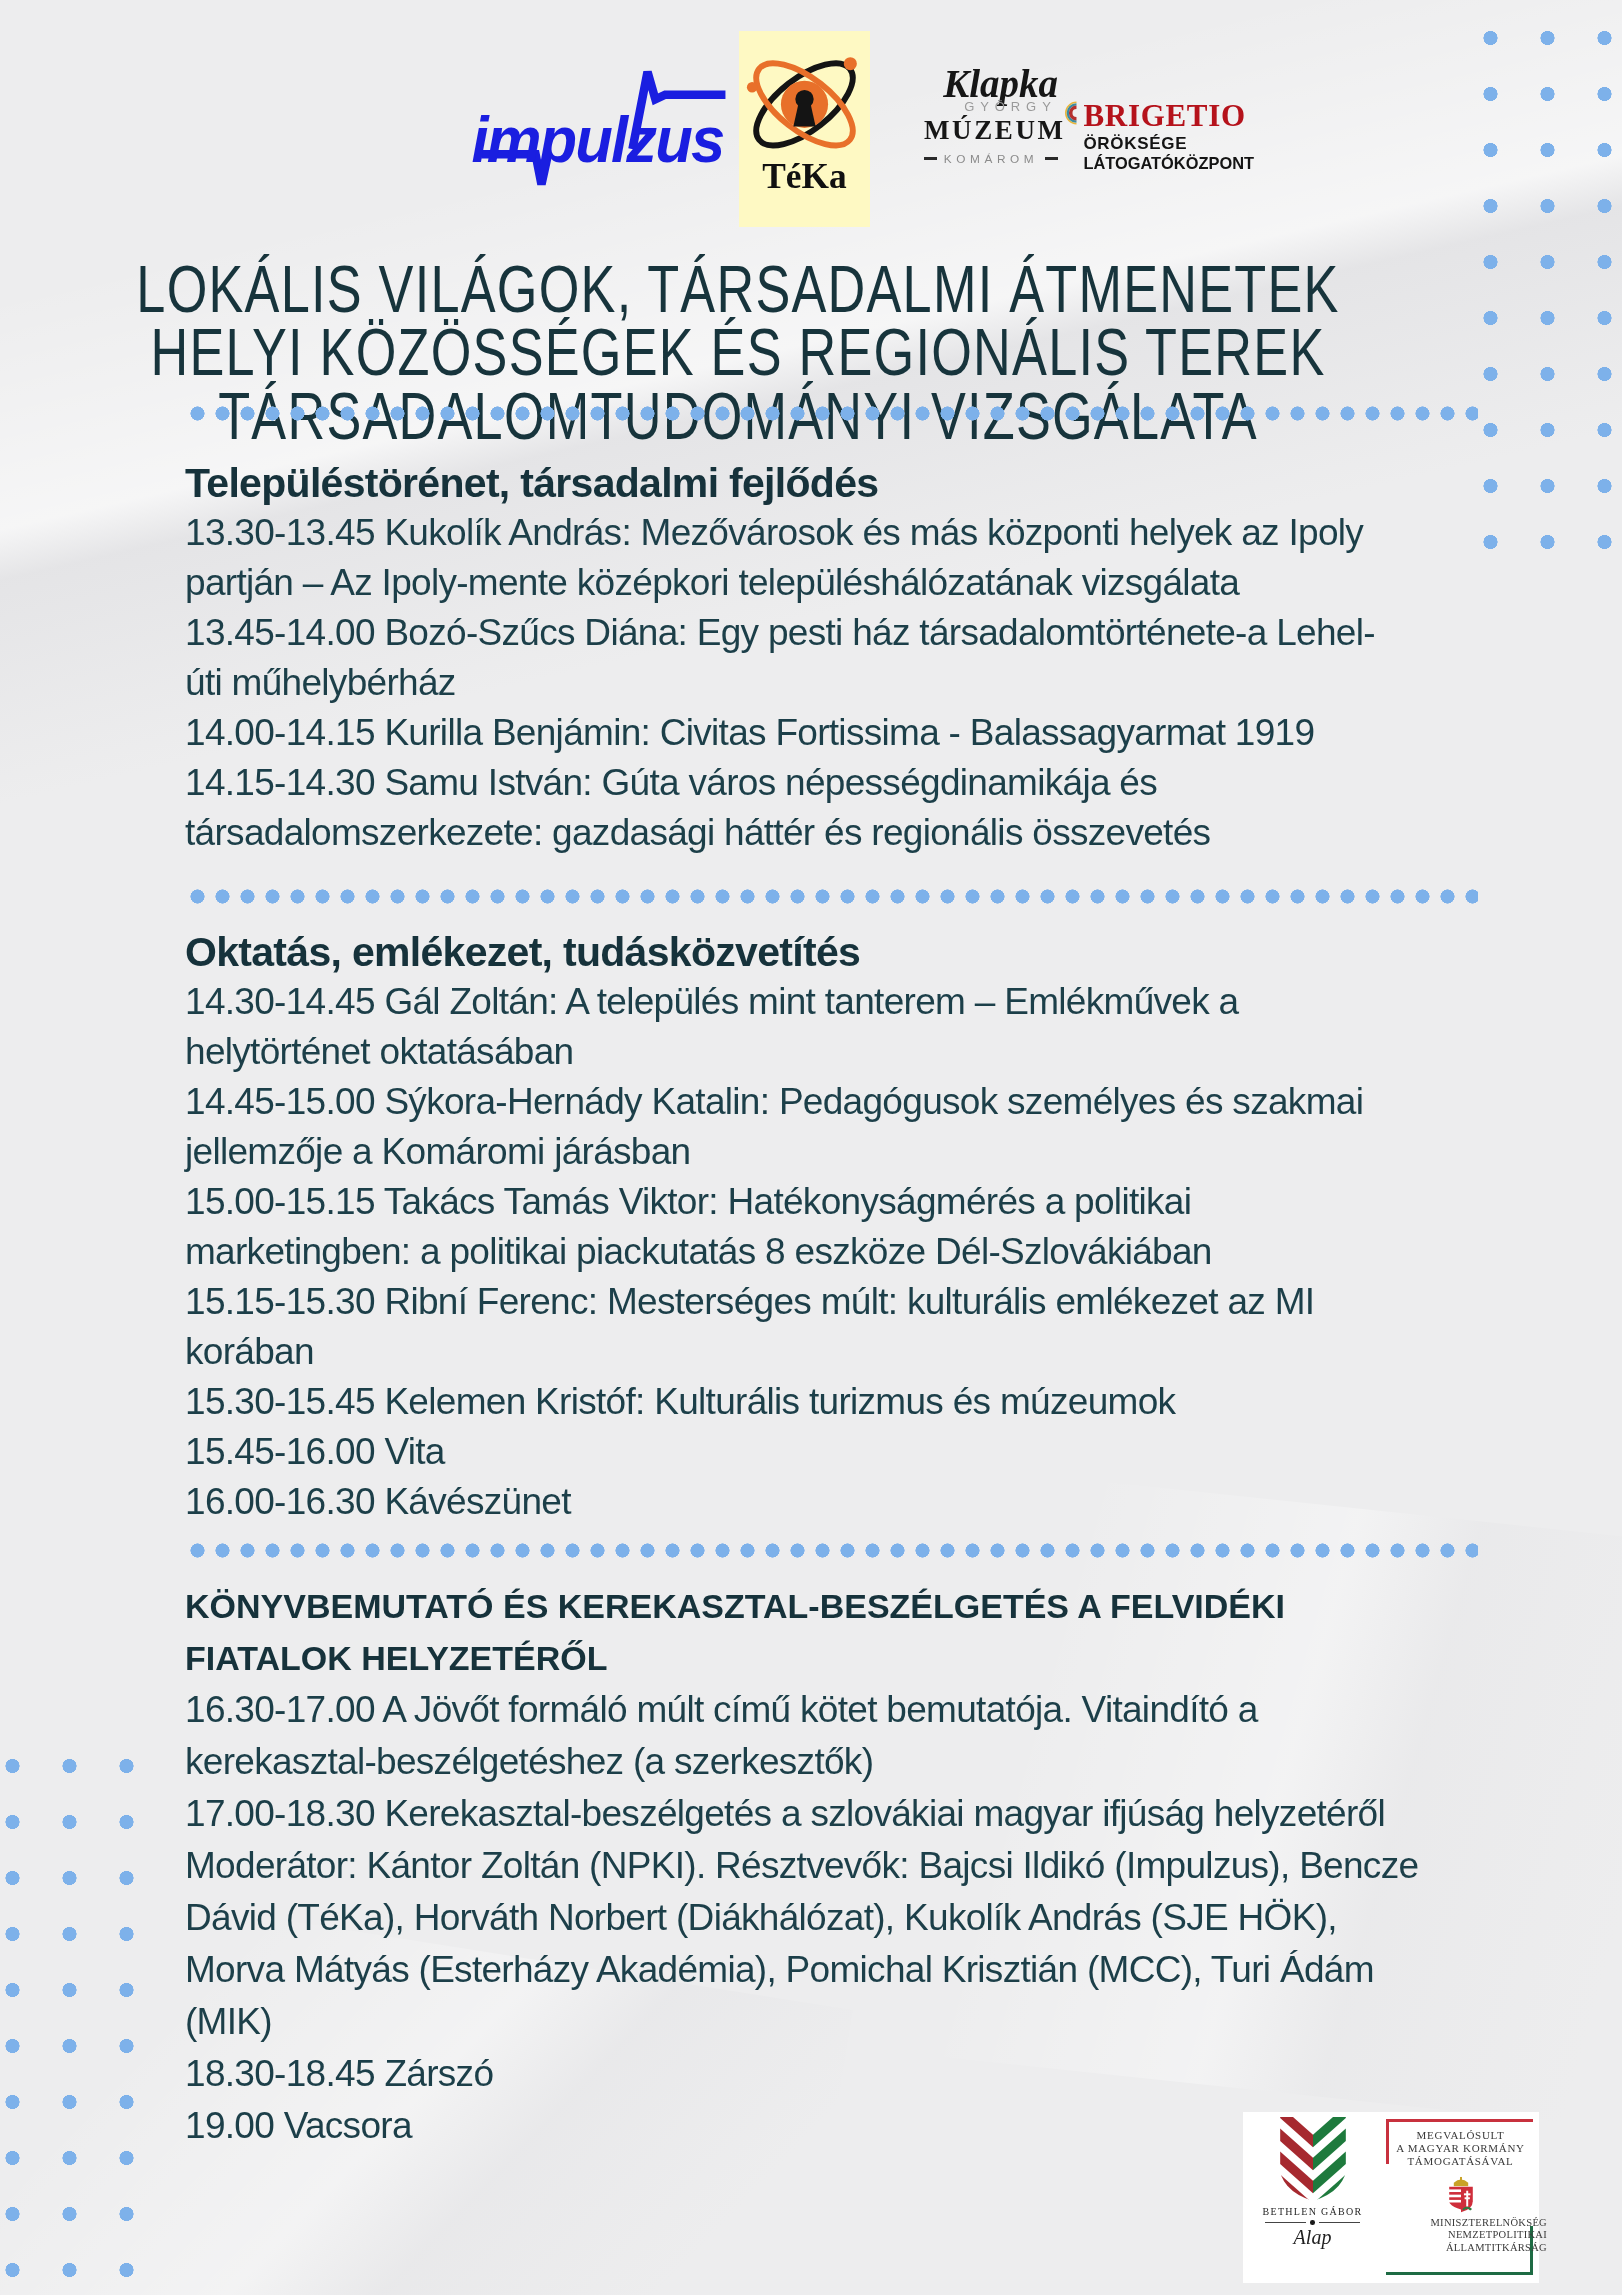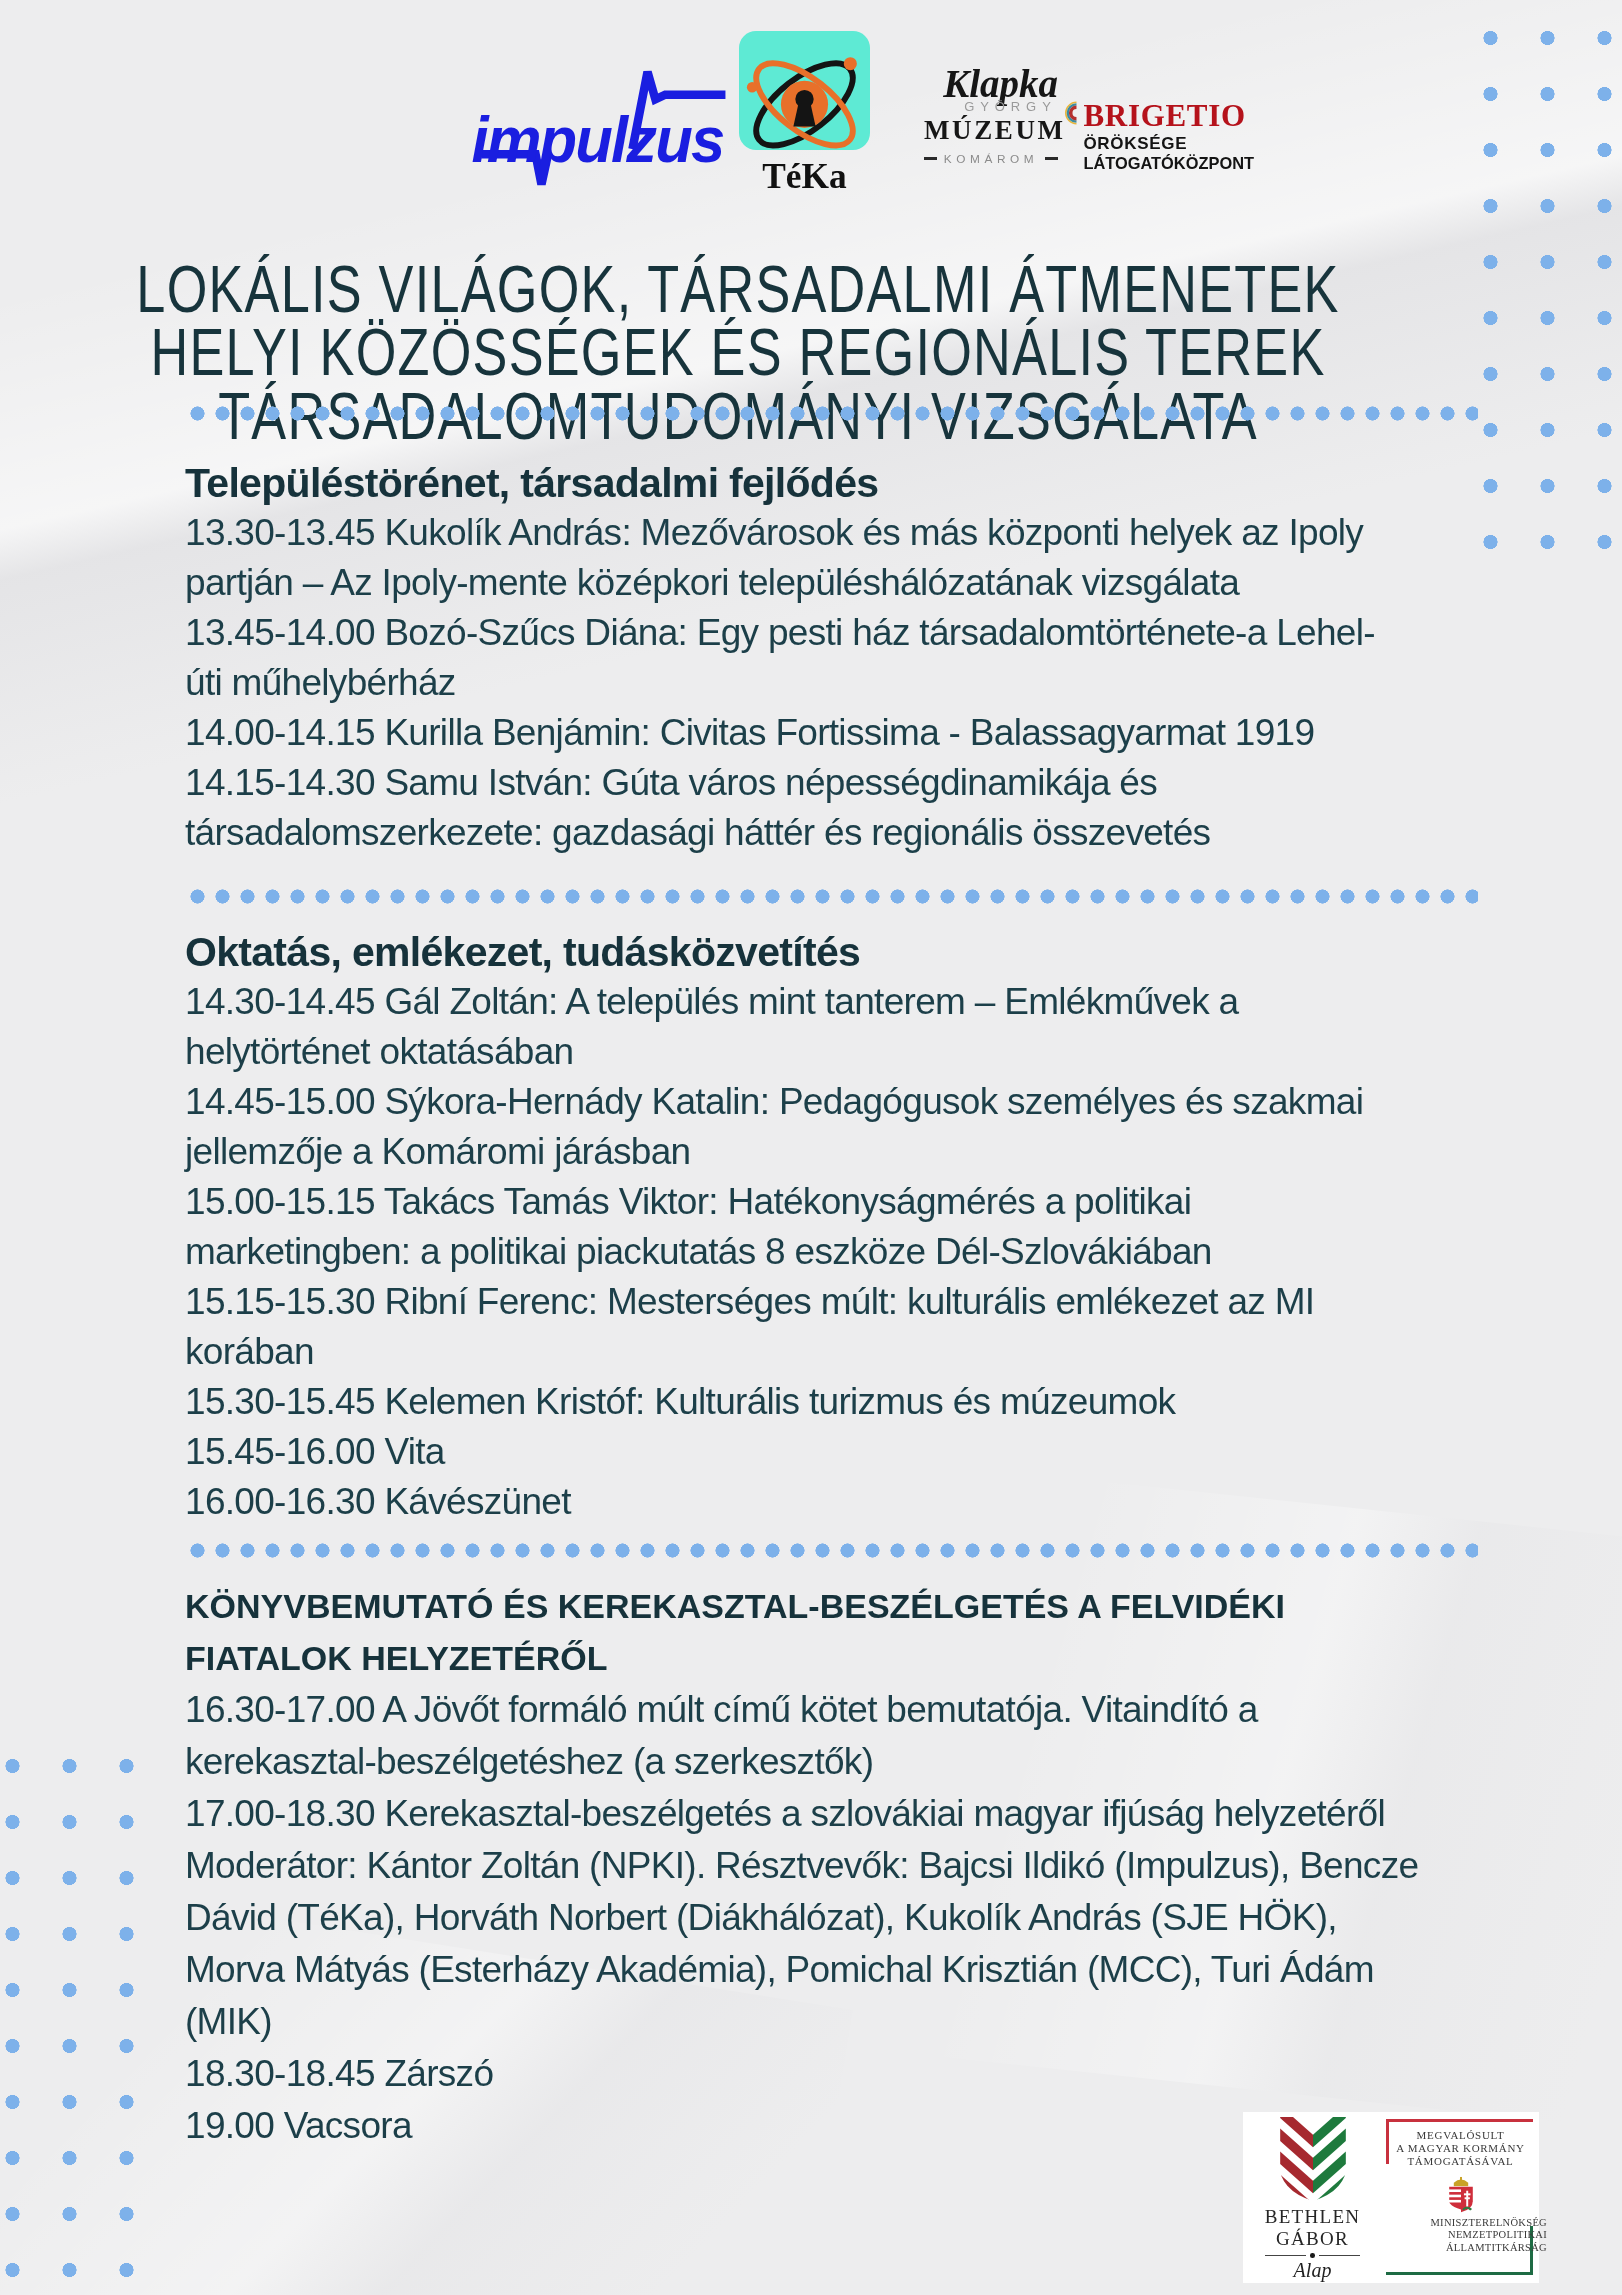--- a/index.html
+++ b/index.html
@@ -27,21 +27,21 @@
     background-size:57px 56px;}
   .grid-right{left:1462px;top:9.8px;width:171px;height:563px;}
   .grid-left{left:-15.7px;top:1738px;width:171px;height:558px;}
   .dotrow{height:29px;width:1293px;
     background-image:radial-gradient(circle 7.2px at 50% 50%, var(--dotc) 96%, rgba(125,177,234,0) 100%);
     background-size:25px 29px;background-repeat:repeat-x;}
 
   
   header{position:absolute;left:0;top:0;width:1623px;height:216px;}
   .logo-impulzus{position:absolute;left:457px;top:56px;width:275px;height:141px;}
-  .logo-teka{position:absolute;left:739px;top:31px;width:131px;height:119px;background:#5eead4;border-radius:17px;}
+  .logo-teka{position:absolute;left:739px;top:31px;width:131px;height:196px;background:#fef9c3;}
   .logo-klapka{position:absolute;left:924px;top:64px;width:134px;height:98px;text-align:center;color:#161616;}
   .klapka-script{font-family:"Liberation Serif", serif;font-style:italic;font-weight:bold;font-size:39px;line-height:39px;text-align:right;}
   .klapka-given{font-size:13px;letter-spacing:5.9px;color:#9a9a9a;text-align:right;padding-right:1.3px;margin-top:-3.9px;}
   .klapka-museum{font-family:"Liberation Serif", serif;font-weight:bold;font-size:27px;letter-spacing:2.6px;margin-top:1.3px;}
   .klapka-cityrow{display:flex;align-items:center;justify-content:center;gap:7px;margin-top:5.2px;}
   .klapka-cityrow .rule{width:27.5px;height:2.6px;background:#2a2a2a;}
   .klapka-city{font-size:11.8px;letter-spacing:4.6px;color:#8a8a8a;}
   .logo-brigetio{position:absolute;left:1064px;top:77px;width:190px;height:75px;display:flex;gap:6.5px;}
   .brig-text{display:flex;flex-direction:column;justify-content:flex-start;margin-top:23px;}
   .brig-name{font-family:"Liberation Serif", serif;font-weight:bold;font-size:31px;line-height:31px;color:var(--brigred);letter-spacing:0.7px;}
@@ -63,21 +63,21 @@
   .dv1{margin-top:24px;}
   .sec1{margin-top:16px;}
   .dv2{margin-top:8.5px;}
   .sec2{margin-top:15.7px;}
   .sec2 p{line-height:52px;}
   .sec2 h2{font-size:34px;line-height:52px;letter-spacing:0;}
 
   
   .sponsor{position:absolute;left:1243px;top:2112px;width:296px;height:171px;background:#ffffff;display:flex;}
   .bethlen{width:139px;text-align:center;padding-top:3.9px;}
-  .bethlen-name{font-family:"Liberation Serif", serif;font-size:19px;letter-spacing:1.3px;color:#262626;margin-top:2.6px;}
+  .bethlen-name{font-family:"Liberation Serif", serif;font-size:10px;letter-spacing:1.3px;color:#262626;margin-top:2.6px;}
   .bethlen-rule{display:flex;align-items:center;justify-content:center;gap:3.9px;margin-top:2.6px;}
   .bethlen-rule .ln{width:41px;height:1.3px;background:#444;}
   .bethlen-rule .pt{width:4.6px;height:4.6px;border-radius:50%;background:#1a1a1a;}
   .bethlen-alap{font-family:"Liberation Serif", serif;font-style:italic;font-size:20px;color:#1f1f1f;margin-top:1.3px;}
   .gov{position:relative;width:157px;font-family:"Liberation Serif", serif;color:#3a3a3a;}
   .brkt-red{position:absolute;top:6.5px;left:3.9px;right:6.5px;height:42px;border-top:3.3px solid #c8313e;border-left:3.3px solid #c8313e;}
   .brkt-green{position:absolute;bottom:7.9px;left:3.9px;right:6.5px;height:46px;border-bottom:3.3px solid #1e6b44;border-right:3.3px solid #1e6b44;}
   .gov-top{position:absolute;top:17px;left:0;width:100%;text-align:center;font-variant:small-caps;font-size:11px;line-height:13px;letter-spacing:0.7px;}
   .gov-arms{position:absolute;top:63px;left:50%;transform:translateX(-50%);}
   .gov-bottom{position:absolute;top:105px;left:8px;width:100%;text-align:right;font-variant:small-caps;font-size:10.5px;line-height:12.4px;letter-spacing:0.3px;}

